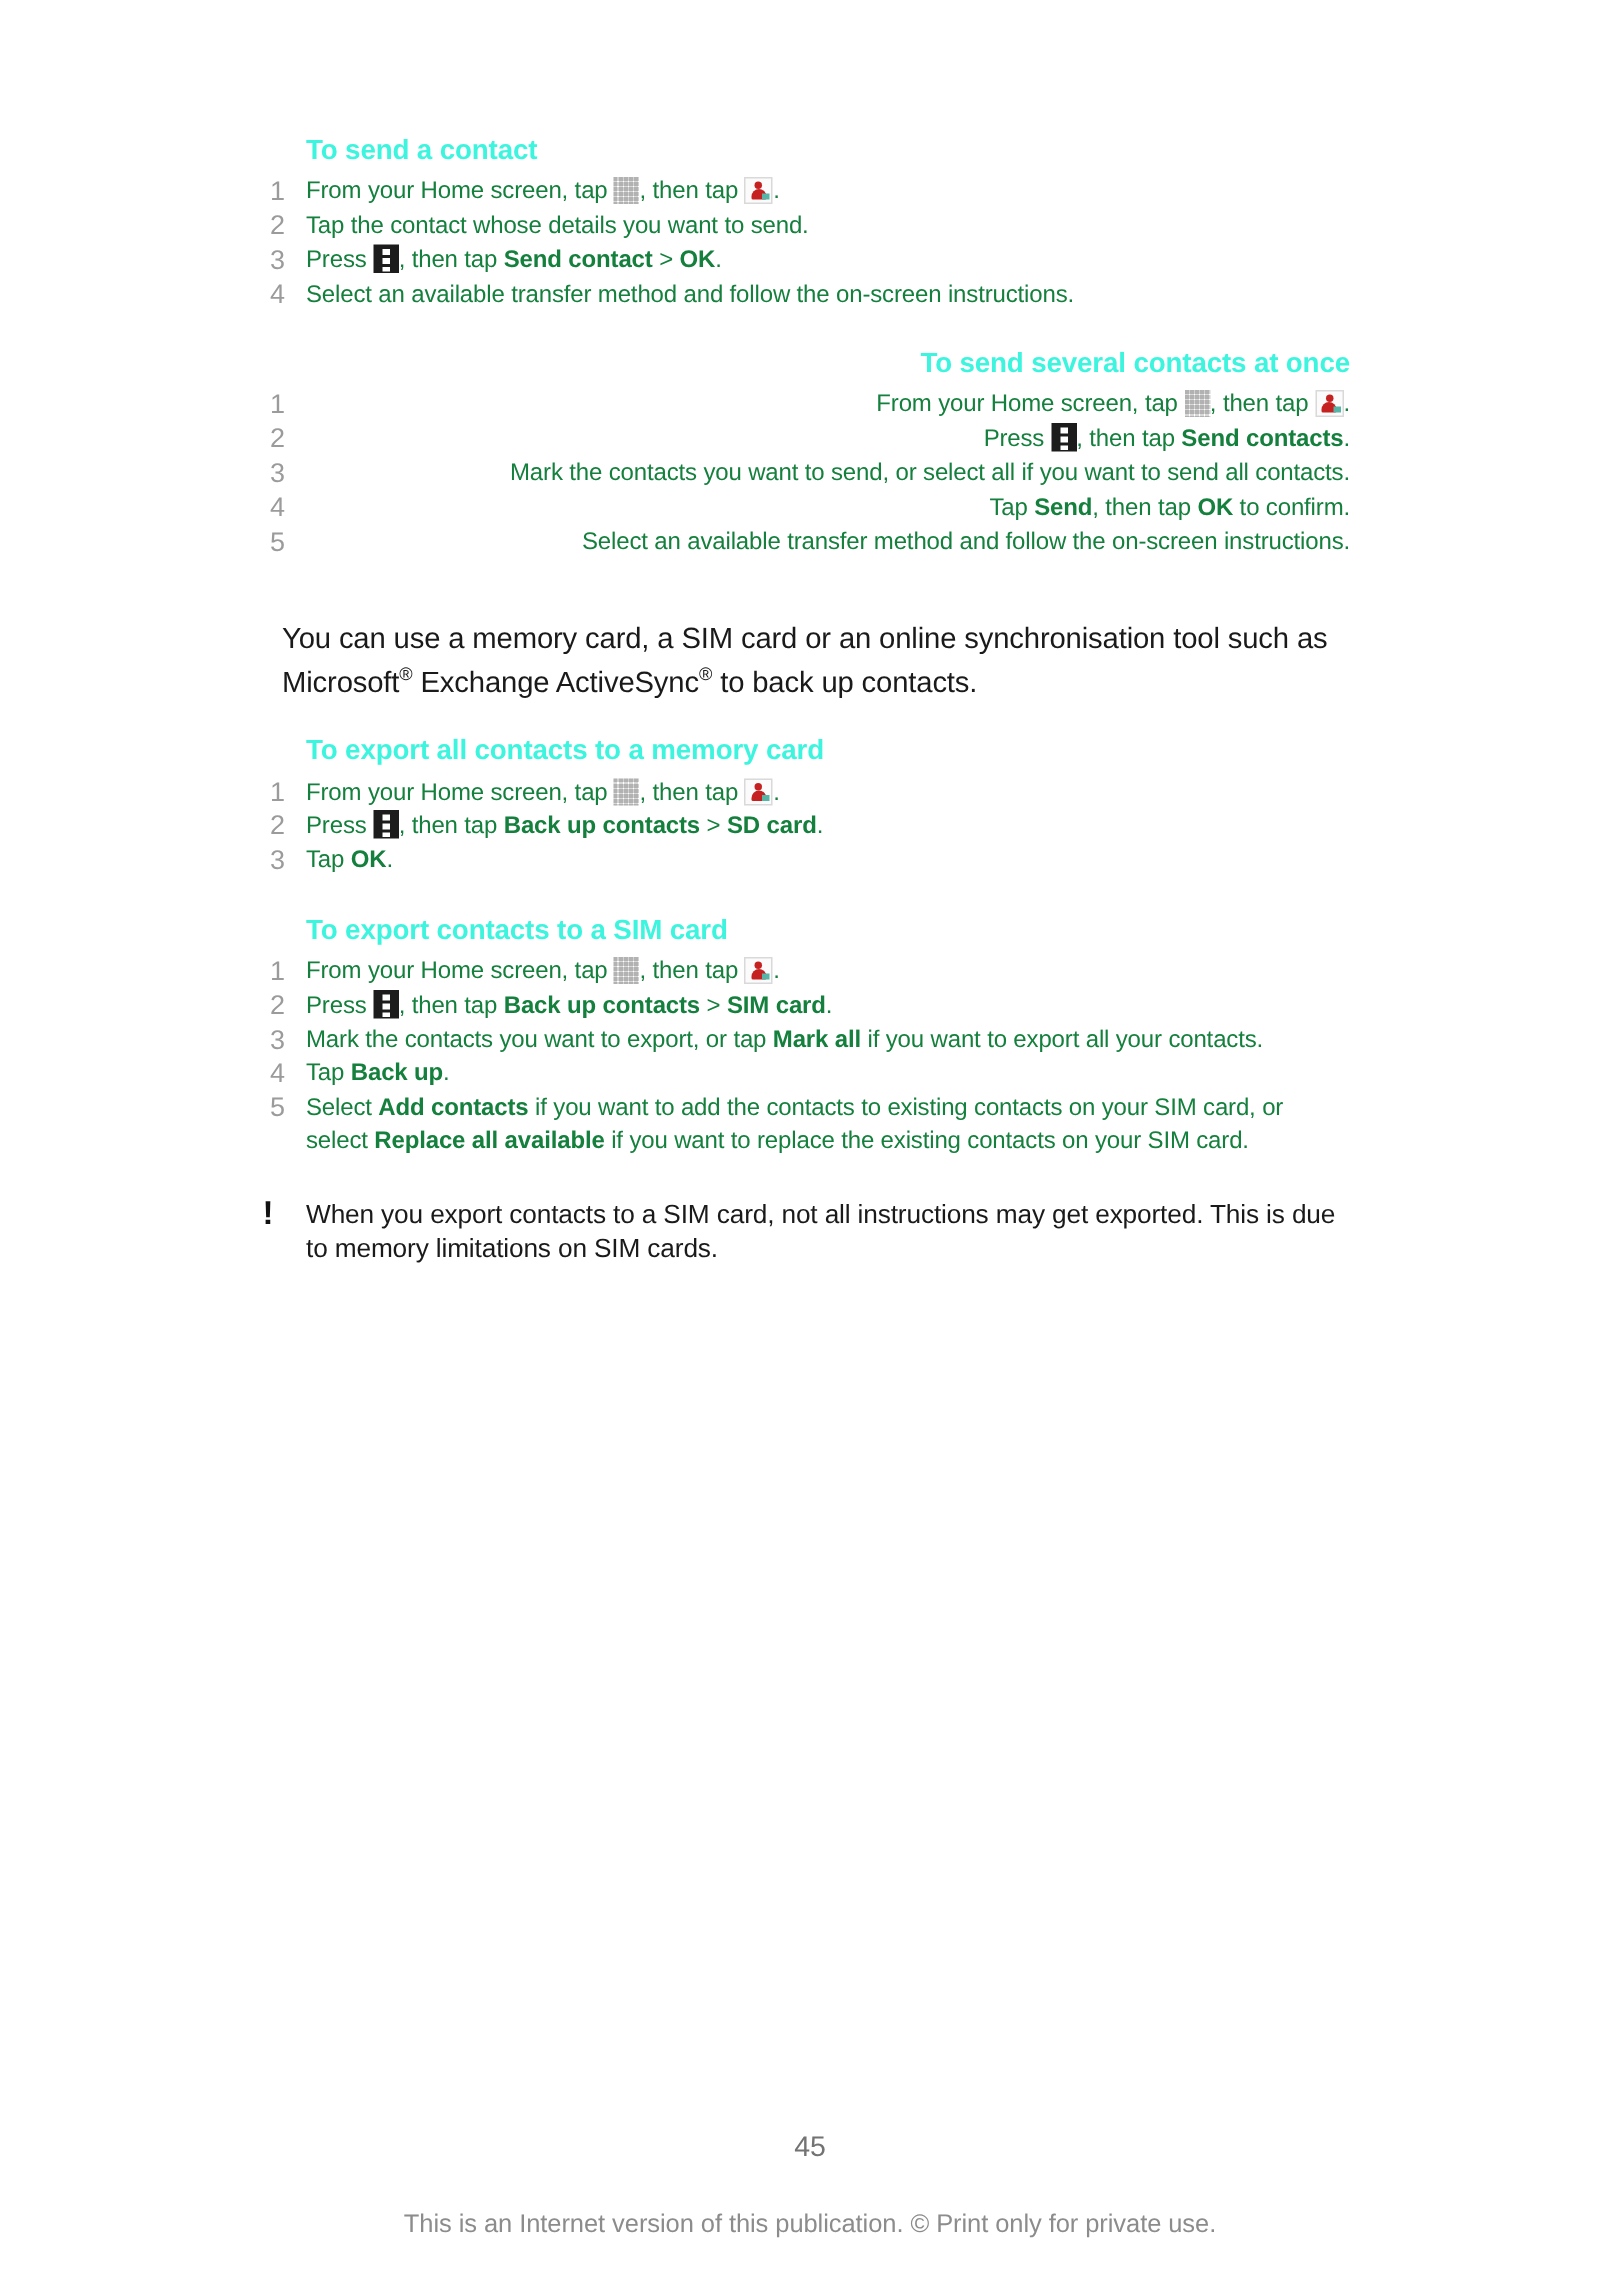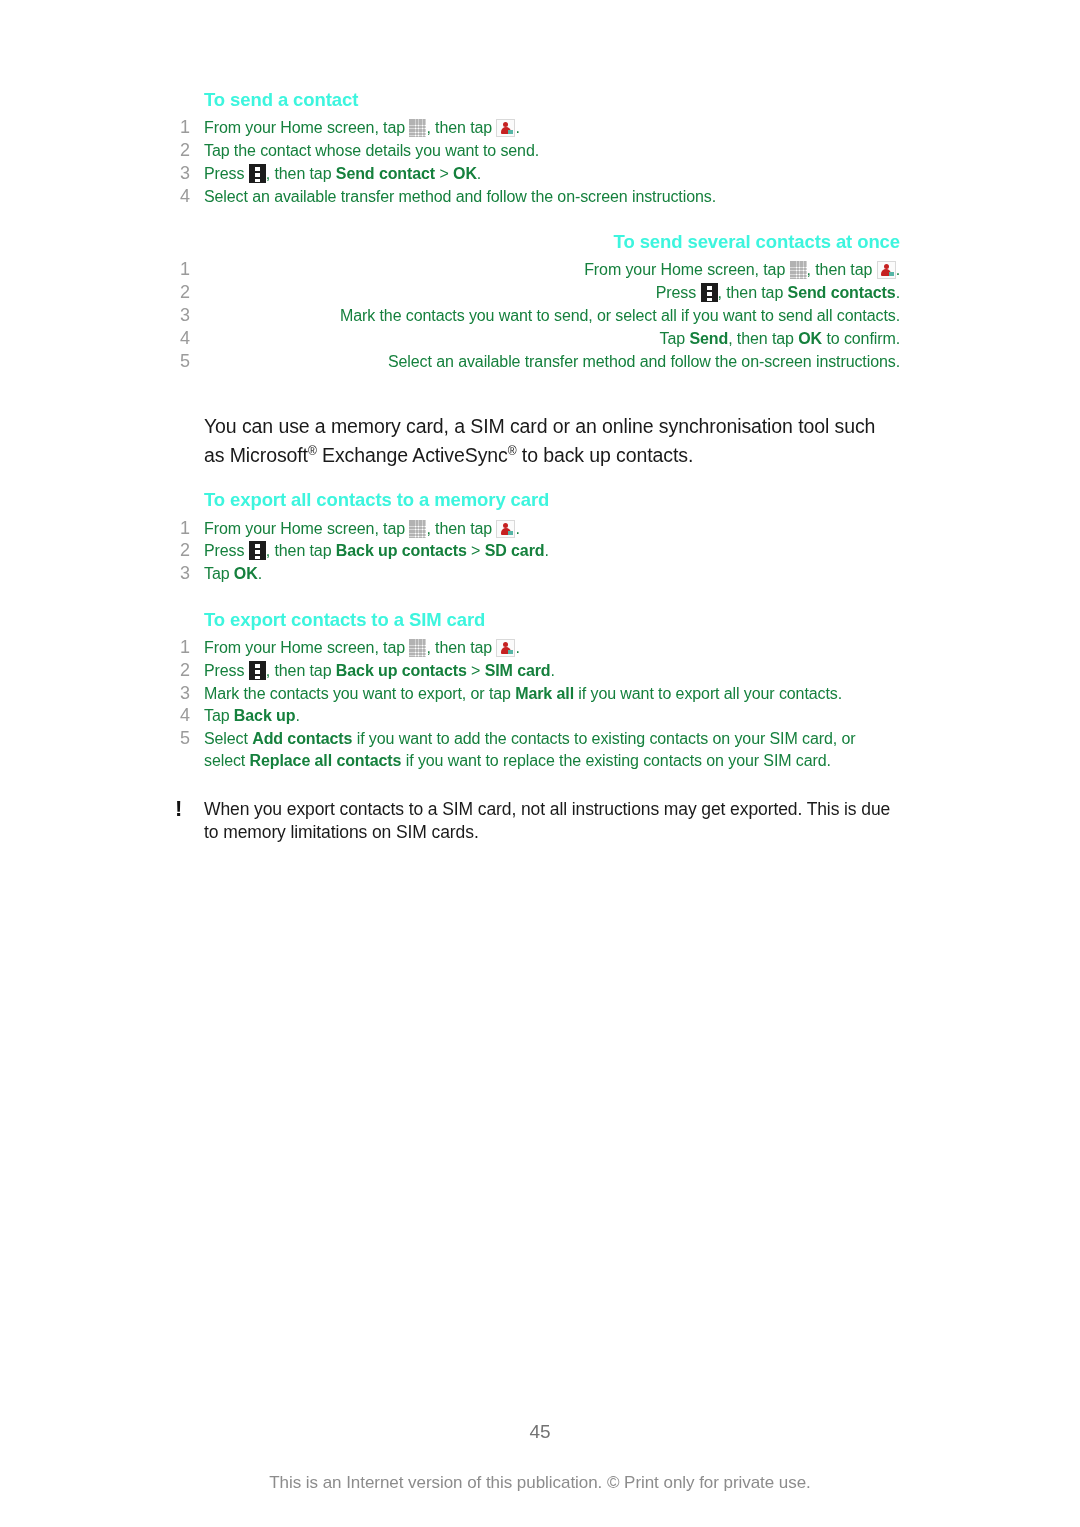--- a/index.html
+++ b/index.html
@@ -48,21 +48,21 @@
     color: #000000;
     margin: 0 0 16px 34px;
     letter-spacing: -0.4px;
     line-height: 1.2;
   }
 
   
   .body-para {
     font-size: 19.5px;
     line-height: 29px;
-    margin: 0 0 10px 34px;
+    margin: 0 0 10px 18px;
     color: #1a1a1a;
     letter-spacing: -0.1px;
   }
 
   
   ol.steps {
     list-style: none;
     margin: 0;
     padding: 0;
     counter-reset: stepnum;
@@ -256,21 +256,21 @@
       </ol>
     </div>
 
     <div class="block" style="margin-top:23px;">
       <h3 class="proc-heading">To export contacts to a SIM card</h3>
       <ol class="steps">
         <li><span>From your Home screen, tap </span><span class="icon icon-grid"></span><span>, then tap </span><span class="icon icon-contact"><span class="head"></span><span class="body"></span><span class="tag"></span></span><span>.</span></li>
         <li><span>Press </span><span class="icon icon-menu"><i class="d1"></i><i class="d2"></i><i class="d3"></i></span><span>, then tap </span><b>Back up contacts</b><span> &gt; </span><b>SIM card</b><span>.</span></li>
         <li><span>Mark the contacts you want to export, or tap </span><b>Mark all</b><span> if you want to export all your contacts.</span></li>
         <li><span>Tap </span><b>Back up</b><span>.</span></li>
-        <li><span>Select </span><b>Add contacts</b><span> if you want to add the contacts to existing contacts on your SIM card, or select </span><b>Replace all contacts</b><span> if you want to replace the existing contacts on your SIM card.</span></li>
+        <li><span>Select </span><b>Add contacts</b><span> if you want to add the contacts to existing contacts on your SIM card, or select </span><b>Replace all available</b><span> if you want to replace the existing contacts on your SIM card.</span></li>
       </ol>
     </div>
 
     <div class="note">
       <span class="bang">!</span>
       <span>When you export contacts to a SIM card, not all instructions may get exported. This is due to memory limitations on SIM cards.</span>
     </div>
 
   </div>
 

